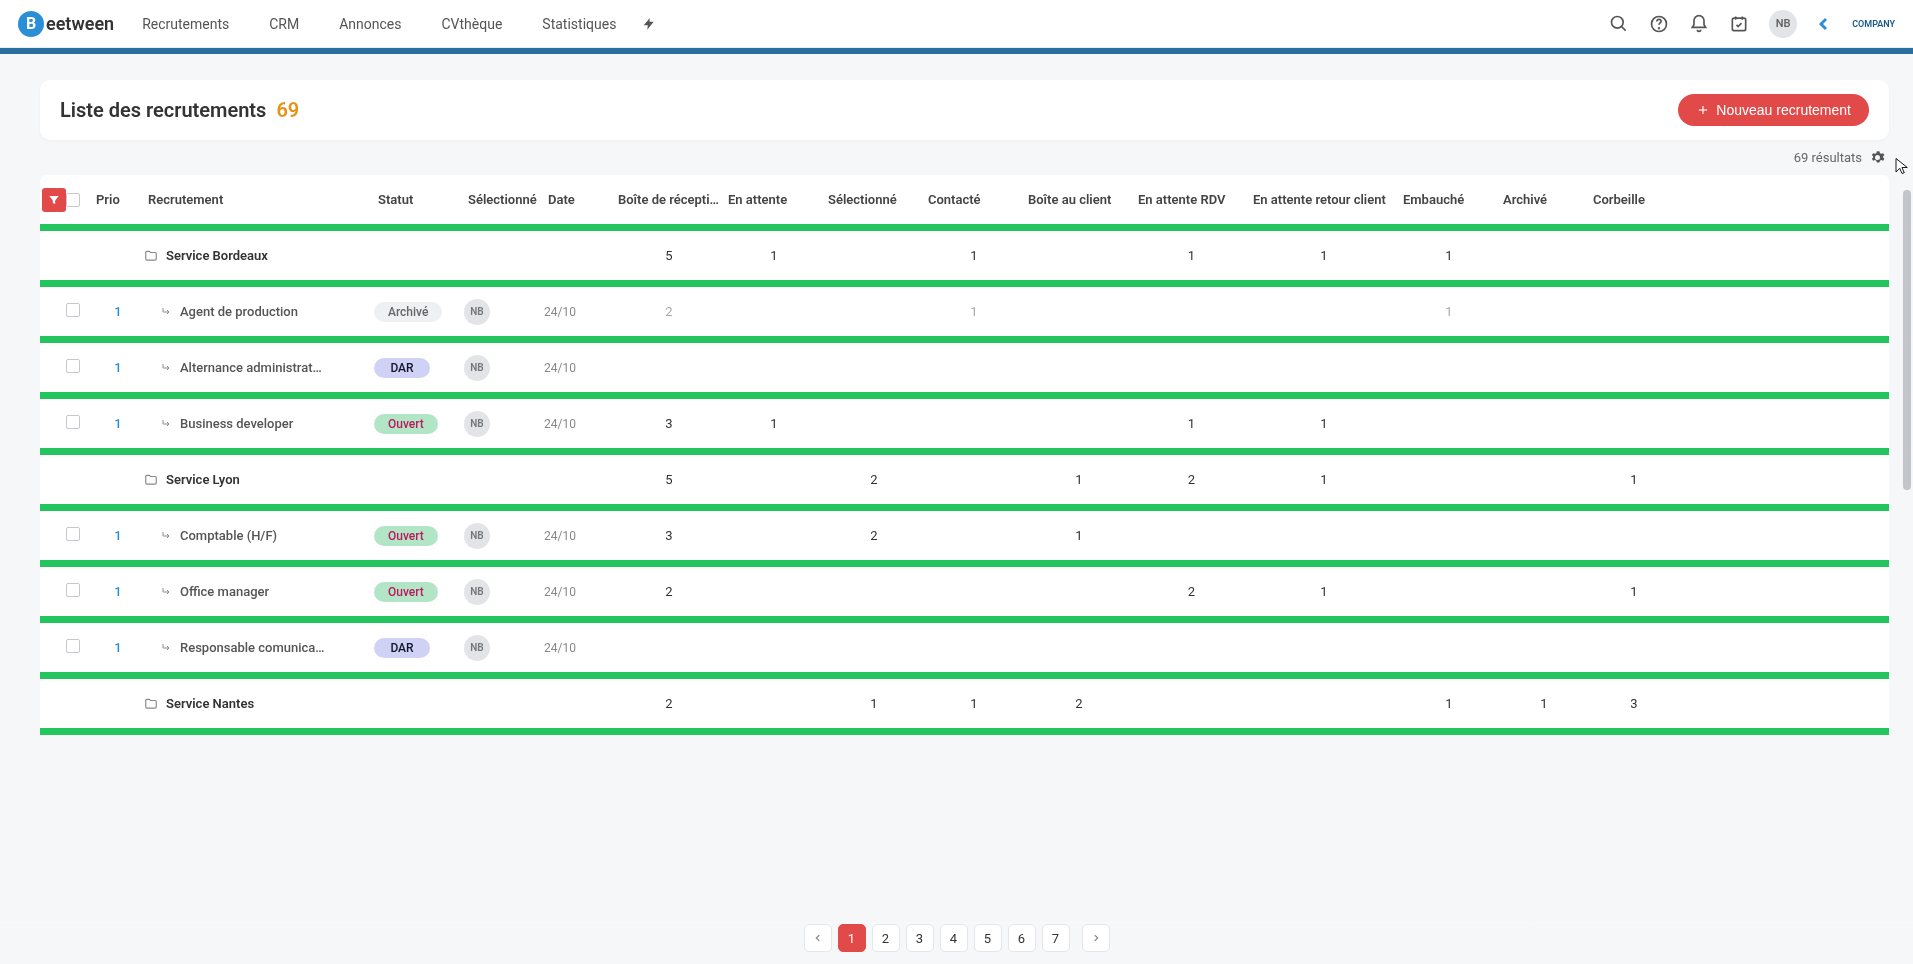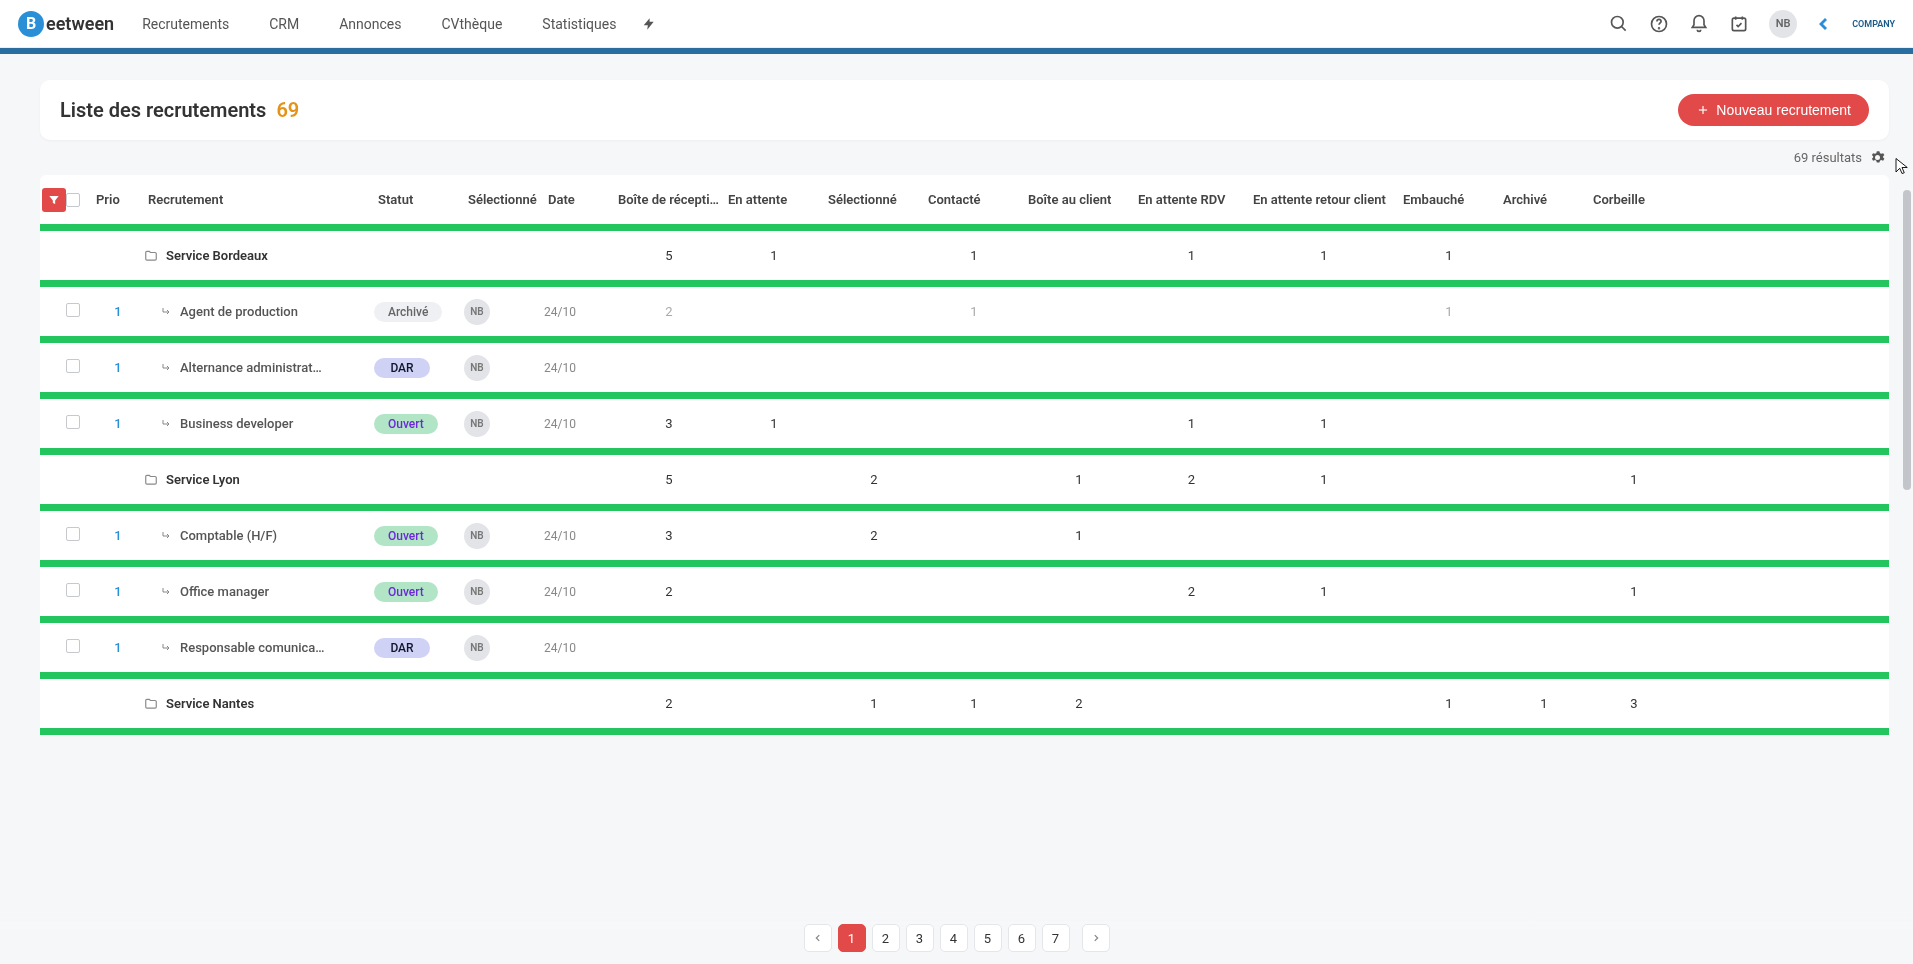--- a/index.html
+++ b/index.html
@@ -101,21 +101,21 @@
     }
     .cell-rec { display:flex; align-items:center; gap:8px; color:#333; font-weight:600; }
     .cell-rec.child { font-weight:500; color:#555; padding-left:16px;}
     .cell-rec .folder-ico, .cell-rec .sub-ico { color:#888; display:inline-flex;}
     .status-chip {
       padding: 3px 14px; border-radius: 12px; font-size:12px; font-weight:500;
       display:inline-block; text-align:center; min-width:56px;
     }
     .chip-archive { background:#eef0f3; color:#666; }
     .chip-dar { background:#cfd1f5; color:#0f172a; }
-    .chip-ouvert { background:#b1e5c6; color:#6d28d9; }
+    .chip-ouvert { background:#b1e5c6; color:#be185d; }
     .owner-avatar {
       width:26px;height:26px;border-radius:50%;background:#e2e4e8;color:#777;
       font-size:10px;font-weight:600;display:inline-flex;align-items:center;justify-content:center;
     }
     .num { color:#333; text-align:center; }
     .num.muted { color:#aaa; }
     .merged-bar {
       grid-column: 7 / 18;
       background:#eef0f2; border-radius:4px; padding:10px; text-align:center;
       color:#555; font-size:13px;

